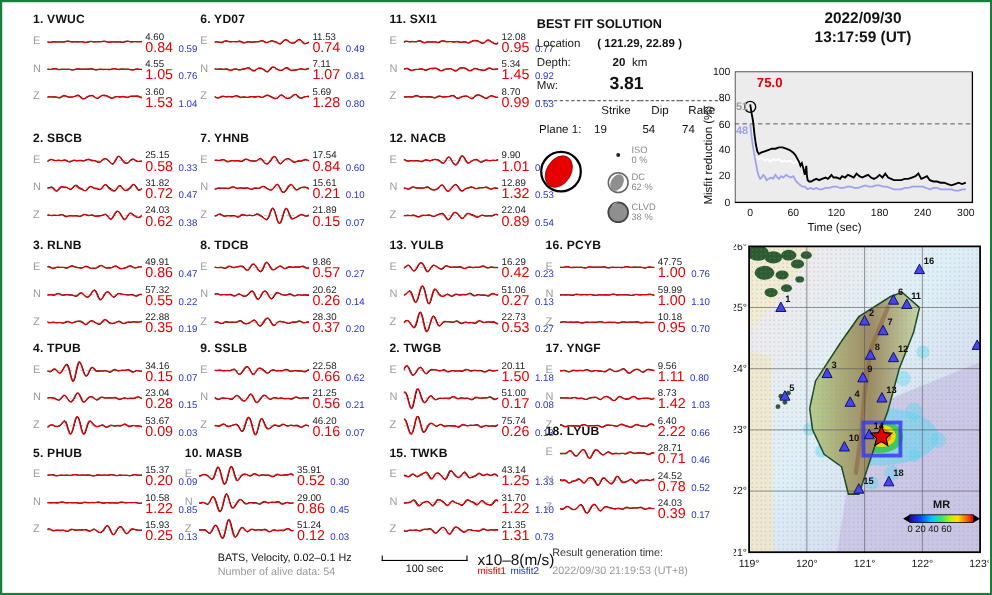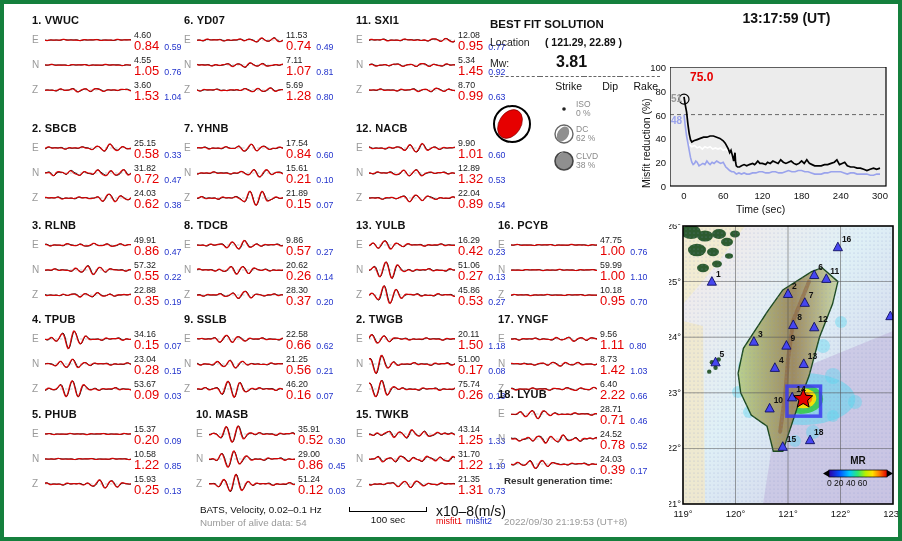--- a/index.html
+++ b/index.html
@@ -1,34 +1,34 @@
 <!DOCTYPE html>
 <html><head>
 <meta charset="utf-8">
 <style>
   html,body{margin:0;padding:0;background:#fff;}
   body{font-family:"Liberation Sans","DejaVu Sans",sans-serif;color:#111;}
-  #fig{position:relative;width:902px;height:541px;background:#fff;border:4px solid #15803d;box-sizing:border-box;overflow:hidden;}
+  #fig{position:relative;width:902px;height:541px;background:#fff;border:2px solid #15803d;box-sizing:border-box;overflow:hidden;}
   .station{position:absolute;width:158px;}
   .st-head{font-size:11px;font-weight:bold;letter-spacing:.2px;margin-bottom:1px;}
   .wrow{display:flex;align-items:center;height:25px;}
   .comp{width:13px;font-size:10px;color:#999;}
   .nums{margin-left:3px;line-height:10px;white-space:nowrap;}
   .amp{font-size:8.8px;color:#222;}
   .m1{font-size:13px;color:#e60000;}
   .m2{font-size:8.8px;color:#2233cc;margin-left:5px;}
   
   #solution{position:absolute;left:486px;top:14px;width:176px;font-size:10.5px;}
   #sol-title{font-weight:bold;font-size:11.5px;margin-bottom:6px;}
   .sol-row{margin-bottom:5px;}
   .sol-lab{display:inline-block;width:52px;color:#222;}
   .sol-val{font-weight:bold;}
   #mw-val{font-size:16px;font-weight:bold;margin-left:14px;}
   table.planes{border-collapse:collapse;font-size:10.5px;margin-top:2px;}
-  table.planes td,table.planes th{padding:2.5px 2px;text-align:right;font-weight:normal;}
+  table.planes td,table.planes th{padding:2.5px 2px;font-weight:normal;}
   table.planes th{border-top:1px dashed #666;}
   table.planes td:first-child{text-align:left;}
   tr.p2 td{border-top:1px dashed #666;border-bottom:1px dashed #666;}
   .mech-row{display:flex;margin-top:6px;}
   .pct-col{margin-left:14px;font-size:8.5px;color:#8a8a8a;line-height:9px;}
   .pct-item{display:flex;align-items:center;margin-bottom:5px;}
   .pct-item .glyph{width:24px;display:flex;justify-content:center;}
   
   #hdr{position:absolute;left:675px;top:6px;width:215px;text-align:center;font-weight:bold;font-size:14px;line-height:17px;}
   #mf-ylab{position:absolute;left:636px;top:64px;height:120px;display:flex;align-items:center;font-size:10.5px;writing-mode:vertical-rl;transform:rotate(180deg);}
@@ -40,21 +40,21 @@
   
   #foot-bats{position:absolute;left:196px;top:500px;font-size:9.8px;}
   #foot-alive{position:absolute;left:196px;top:513px;font-size:9.8px;color:#999;}
   #scalebar{position:absolute;left:345px;top:503px;width:78px;}
   #scalebar .bar{border-bottom:1.4px solid #000;height:4px;border-left:1.4px solid #000;border-right:1.4px solid #000;}
   #scalebar .lab{text-align:center;font-size:9.8px;margin-top:2px;}
   #units{position:absolute;left:432px;top:499px;font-size:14px;}
   #mislab{position:absolute;left:432px;top:512px;font-size:9px;}
   #mislab .m1{font-size:9px;}
   #mislab .m2{font-size:9px;margin-left:4px;}
-  #res-lab{position:absolute;left:500px;top:471px;font-size:9.8px;color:#333;font-weight:bold;}
+  #res-lab{position:absolute;left:500px;top:495px;font-size:9.8px;color:#333;}
   #res-val{position:absolute;left:500px;top:512px;font-size:9.8px;color:#999;}
 </style>
 </head>
 <body>
 
 <div id="fig">
 
   <div id="stations-layer">
       <div class="station" style="left: 28px; top: 10px;">
         <div class="st-head">1. VWUC</div>
@@ -319,21 +319,21 @@
         <div class="wrow">
           <span class="comp">Z</span>
           <svg width="86" height="22">
             <line x1="0" y1="11" x2="86" y2="11" stroke="#bbb" stroke-width="0.8" stroke-dasharray="2.5,2.5"></line>
             <path d="M0.0 11.13 L1.0 11.04 L2.0 11.15 L3.0 11.39 L4.0 11.53 L5.0 11.31 L6.0 10.73 L7.0 10.01 L8.0 9.55 L9.0 9.61 L10.0 10.14 L11.0 10.85 L12.0 11.37 L13.0 11.51 L14.0 11.32 L15.0 11.00 L16.0 10.69 L17.0 10.39 L18.0 10.04 L19.0 9.67 L20.0 9.54 L21.0 10.02 L22.0 11.34 L23.0 13.31 L24.0 15.30 L25.0 16.46 L26.0 16.15 L27.0 14.23 L28.0 11.13 L29.0 7.72 L30.0 4.93 L31.0 3.49 L32.0 3.80 L33.0 5.86 L34.0 9.28 L35.0 13.31 L36.0 16.94 L37.0 19.09 L38.0 19.02 L39.0 16.66 L40.0 12.75 L41.0 8.58 L42.0 5.50 L43.0 4.36 L44.0 5.18 L45.0 7.31 L46.0 9.80 L47.0 11.88 L48.0 13.17 L49.0 13.69 L50.0 13.63 L51.0 13.16 L52.0 12.43 L53.0 11.58 L54.0 10.88 L55.0 10.55 L56.0 10.71 L57.0 11.18 L58.0 11.61 L59.0 11.65 L60.0 11.22 L61.0 10.53 L62.0 9.98 L63.0 9.86 L64.0 10.19 L65.0 10.69 L66.0 11.03 L67.0 11.04 L68.0 10.81 L69.0 10.60 L70.0 10.56 L71.0 10.67 L72.0 10.77 L73.0 10.72 L74.0 10.56 L75.0 10.52 L76.0 10.80 L77.0 11.40 L78.0 12.06 L79.0 12.42 L80.0 12.28 L81.0 11.72 L82.0 11.10 L83.0 10.74 L84.0 10.78 L85.0 11.07 L86.0 11.32 " fill="none" stroke="#000" stroke-width="0.9"></path>
             <path d="M0.0 10.91 L1.0 10.81 L2.0 10.87 L3.0 11.04 L4.0 11.09 L5.0 10.83 L6.0 10.29 L7.0 9.74 L8.0 9.55 L9.0 9.88 L10.0 10.63 L11.0 11.41 L12.0 11.87 L13.0 11.88 L14.0 11.54 L15.0 11.10 L16.0 10.74 L17.0 10.46 L18.0 10.20 L19.0 10.00 L20.0 10.09 L21.0 10.77 L22.0 12.16 L23.0 13.96 L24.0 15.51 L25.0 16.02 L26.0 15.00 L27.0 12.52 L28.0 9.22 L29.0 6.03 L30.0 3.86 L31.0 3.30 L32.0 4.52 L33.0 7.29 L34.0 11.05 L35.0 14.95 L36.0 17.99 L37.0 19.27 L38.0 18.30 L39.0 15.29 L40.0 11.19 L41.0 7.34 L42.0 4.96 L43.0 4.63 L44.0 6.14 L45.0 8.63 L46.0 11.12 L47.0 12.91 L48.0 13.79 L49.0 13.90 L50.0 13.52 L51.0 12.86 L52.0 12.04 L53.0 11.21 L54.0 10.56 L55.0 10.29 L56.0 10.45 L57.0 10.86 L58.0 11.17 L59.0 11.10 L60.0 10.63 L61.0 10.03 L62.0 9.68 L63.0 9.82 L64.0 10.35 L65.0 10.96 L66.0 11.30 L67.0 11.26 L68.0 10.98 L69.0 10.74 L70.0 10.73 L71.0 10.89 L72.0 11.05 L73.0 11.08 L74.0 11.01 L75.0 11.04 L76.0 11.33 L77.0 11.83 L78.0 12.29 L79.0 12.39 L80.0 11.99 L81.0 11.28 L82.0 10.62 L83.0 10.33 L84.0 10.48 L85.0 10.86 L86.0 11.14 " fill="none" stroke="#dd0000" stroke-width="1.2" opacity="0.95"></path>
           </svg>
           <span class="nums"><span class="amp">46.20</span><br><span class="m1">0.16</span><span class="m2">0.07</span></span>
         </div>
       </div>
-      <div class="station" style="left: 192px; top: 404px;">
+      <div class="station" style="left: 166px; top: 404px;">
         <div class="st-head">10. MASB</div>
         <div class="wrow">
           <span class="comp">E</span>
           <svg width="86" height="22">
             <line x1="0" y1="11" x2="86" y2="11" stroke="#bbb" stroke-width="0.8" stroke-dasharray="2.5,2.5"></line>
             <path d="M0.0 11.46 L1.0 11.51 L2.0 11.16 L3.0 10.67 L4.0 10.31 L5.0 10.21 L6.0 10.35 L7.0 10.69 L8.0 11.29 L9.0 12.22 L10.0 13.44 L11.0 14.61 L12.0 15.12 L13.0 14.39 L14.0 12.23 L15.0 9.08 L16.0 5.94 L17.0 3.95 L18.0 3.91 L19.0 5.95 L20.0 9.50 L21.0 13.55 L22.0 16.99 L23.0 18.95 L24.0 18.95 L25.0 16.96 L26.0 13.40 L27.0 9.16 L28.0 5.38 L29.0 3.14 L30.0 3.10 L31.0 5.20 L32.0 8.60 L33.0 12.10 L34.0 14.60 L35.0 15.56 L36.0 15.12 L37.0 13.87 L38.0 12.48 L39.0 11.36 L40.0 10.64 L41.0 10.25 L42.0 10.14 L43.0 10.32 L44.0 10.78 L45.0 11.36 L46.0 11.77 L47.0 11.75 L48.0 11.23 L49.0 10.45 L50.0 9.82 L51.0 9.66 L52.0 10.00 L53.0 10.58 L54.0 11.03 L55.0 11.14 L56.0 10.96 L57.0 10.73 L58.0 10.66 L59.0 10.77 L60.0 10.91 L61.0 10.93 L62.0 10.82 L63.0 10.77 L64.0 10.98 L65.0 11.50 L66.0 12.10 L67.0 12.45 L68.0 12.31 L69.0 11.73 L70.0 11.04 L71.0 10.59 L72.0 10.57 L73.0 10.85 L74.0 11.15 L75.0 11.23 L76.0 11.09 L77.0 10.89 L78.0 10.80 L79.0 10.84 L80.0 10.85 L81.0 10.65 L82.0 10.22 L83.0 9.80 L84.0 9.68 L85.0 10.04 L86.0 10.75 " fill="none" stroke="#000" stroke-width="0.9"></path>
             <path d="M0.0 11.99 L1.0 11.87 L2.0 11.35 L3.0 10.77 L4.0 10.41 L5.0 10.39 L6.0 10.66 L7.0 11.13 L8.0 11.82 L9.0 12.72 L10.0 13.74 L11.0 14.50 L12.0 14.45 L13.0 13.14 L14.0 10.58 L15.0 7.41 L16.0 4.69 L17.0 3.49 L18.0 4.39 L19.0 7.25 L20.0 11.25 L21.0 15.23 L22.0 18.12 L23.0 19.22 L24.0 18.27 L25.0 15.52 L26.0 11.61 L27.0 7.54 L28.0 4.40 L29.0 3.11 L30.0 4.04 L31.0 6.83 L32.0 10.48 L33.0 13.74 L34.0 15.66 L35.0 15.92 L36.0 14.88 L37.0 13.25 L38.0 11.74 L39.0 10.70 L40.0 10.14 L41.0 9.93 L42.0 9.95 L43.0 10.19 L44.0 10.62 L45.0 11.10 L46.0 11.37 L47.0 11.24 L48.0 10.70 L49.0 10.03 L50.0 9.63 L51.0 9.74 L52.0 10.31 L53.0 11.00 L54.0 11.45 L55.0 11.48 L56.0 11.21 L57.0 10.93 L58.0 10.86 L59.0 11.00 L60.0 11.19 L61.0 11.26 L62.0 11.19 L63.0 11.17 L64.0 11.37 L65.0 11.78 L66.0 12.18 L67.0 12.27 L68.0 11.88 L69.0 11.15 L70.0 10.45 L71.0 10.11 L72.0 10.23 L73.0 10.64 L74.0 10.99 L75.0 11.07 L76.0 10.89 L77.0 10.66 L78.0 10.56 L79.0 10.61 L80.0 10.65 L81.0 10.53 L82.0 10.26 L83.0 10.05 L84.0 10.16 L85.0 10.68 L86.0 11.43 " fill="none" stroke="#dd0000" stroke-width="1.2" opacity="0.95"></path>
           </svg>
           <span class="nums"><span class="amp">35.91</span><br><span class="m1">0.52</span><span class="m2">0.30</span></span>
         </div>
@@ -436,21 +436,21 @@
           </svg>
           <span class="nums"><span class="amp">51.06</span><br><span class="m1">0.27</span><span class="m2">0.13</span></span>
         </div>
         <div class="wrow">
           <span class="comp">Z</span>
           <svg width="86" height="22">
             <line x1="0" y1="11" x2="86" y2="11" stroke="#bbb" stroke-width="0.8" stroke-dasharray="2.5,2.5"></line>
             <path d="M0.0 11.59 L1.0 10.57 L2.0 9.72 L3.0 9.36 L4.0 9.60 L5.0 10.40 L6.0 11.66 L7.0 13.23 L8.0 14.84 L9.0 16.00 L10.0 16.06 L11.0 14.55 L12.0 11.45 L13.0 7.46 L14.0 3.81 L15.0 1.80 L16.0 2.25 L17.0 5.10 L18.0 9.45 L19.0 13.98 L20.0 17.44 L21.0 19.03 L22.0 18.57 L23.0 16.38 L24.0 13.13 L25.0 9.66 L26.0 6.85 L27.0 5.39 L28.0 5.66 L29.0 7.44 L30.0 10.05 L31.0 12.52 L32.0 14.05 L33.0 14.30 L34.0 13.54 L35.0 12.35 L36.0 11.33 L37.0 10.76 L38.0 10.58 L39.0 10.55 L40.0 10.52 L41.0 10.50 L42.0 10.58 L43.0 10.78 L44.0 10.97 L45.0 10.94 L46.0 10.60 L47.0 10.08 L48.0 9.71 L49.0 9.78 L50.0 10.32 L51.0 11.08 L52.0 11.66 L53.0 11.81 L54.0 11.56 L55.0 11.18 L56.0 10.97 L57.0 11.02 L58.0 11.23 L59.0 11.38 L60.0 11.37 L61.0 11.29 L62.0 11.33 L63.0 11.58 L64.0 11.91 L65.0 12.05 L66.0 11.77 L67.0 11.10 L68.0 10.35 L69.0 9.89 L70.0 9.92 L71.0 10.33 L72.0 10.82 L73.0 11.06 L74.0 10.98 L75.0 10.73 L76.0 10.55 L77.0 10.55 L78.0 10.66 L79.0 10.69 L80.0 10.56 L81.0 10.38 L82.0 10.41 L83.0 10.80 L84.0 11.48 L85.0 12.12 L86.0 12.38 " fill="none" stroke="#000" stroke-width="0.9"></path>
             <path d="M0.0 11.29 L1.0 10.17 L2.0 9.39 L3.0 9.24 L4.0 9.74 L5.0 10.78 L6.0 12.15 L7.0 13.63 L8.0 14.92 L9.0 15.52 L10.0 14.93 L11.0 12.84 L12.0 9.47 L13.0 5.68 L14.0 2.74 L15.0 1.81 L16.0 3.39 L17.0 7.11 L18.0 11.83 L19.0 16.14 L20.0 18.88 L21.0 19.51 L22.0 18.11 L23.0 15.25 L24.0 11.74 L25.0 8.46 L26.0 6.17 L27.0 5.42 L28.0 6.31 L29.0 8.47 L30.0 11.10 L31.0 13.26 L32.0 14.27 L33.0 14.01 L34.0 12.87 L35.0 11.55 L36.0 10.59 L37.0 10.20 L38.0 10.20 L39.0 10.32 L40.0 10.37 L41.0 10.37 L42.0 10.45 L43.0 10.64 L44.0 10.82 L45.0 10.81 L46.0 10.56 L47.0 10.21 L48.0 10.06 L49.0 10.34 L50.0 11.00 L51.0 11.75 L52.0 12.19 L53.0 12.14 L54.0 11.70 L55.0 11.21 L56.0 10.96 L57.0 11.03 L58.0 11.26 L59.0 11.42 L60.0 11.39 L61.0 11.27 L62.0 11.24 L63.0 11.36 L64.0 11.53 L65.0 11.50 L66.0 11.10 L67.0 10.43 L68.0 9.81 L69.0 9.57 L70.0 9.85 L71.0 10.45 L72.0 11.01 L73.0 11.25 L74.0 11.11 L75.0 10.82 L76.0 10.64 L77.0 10.69 L78.0 10.86 L79.0 10.97 L80.0 10.94 L81.0 10.87 L82.0 10.98 L83.0 11.38 L84.0 11.95 L85.0 12.38 L86.0 12.38 " fill="none" stroke="#dd0000" stroke-width="1.2" opacity="0.95"></path>
           </svg>
-          <span class="nums"><span class="amp">45.86</span><br><span class="m1">0.53</span><span class="m2">0.27</span></span>
+          <span class="nums"><span class="amp">22.73</span><br><span class="m1">0.53</span><span class="m2">0.27</span></span>
         </div>
       </div>
       <div class="station" style="left: 352px; top: 309px;">
         <div class="st-head">2. TWGB</div>
         <div class="wrow">
           <span class="comp">E</span>
           <svg width="86" height="22">
             <line x1="0" y1="11" x2="86" y2="11" stroke="#bbb" stroke-width="0.8" stroke-dasharray="2.5,2.5"></line>
             <path d="M0.0 10.74 L1.0 8.86 L2.0 7.22 L3.0 6.47 L4.0 6.98 L5.0 8.64 L6.0 10.89 L7.0 13.01 L8.0 14.42 L9.0 14.85 L10.0 14.35 L11.0 13.16 L12.0 11.57 L13.0 9.91 L14.0 8.54 L15.0 7.84 L16.0 8.05 L17.0 9.19 L18.0 10.89 L19.0 12.56 L20.0 13.61 L21.0 13.74 L22.0 13.06 L23.0 12.00 L24.0 11.03 L25.0 10.42 L26.0 10.18 L27.0 10.14 L28.0 10.17 L29.0 10.25 L30.0 10.43 L31.0 10.72 L32.0 11.00 L33.0 11.10 L34.0 10.90 L35.0 10.50 L36.0 10.17 L37.0 10.15 L38.0 10.53 L39.0 11.14 L40.0 11.65 L41.0 11.82 L42.0 11.63 L43.0 11.29 L44.0 11.05 L45.0 11.04 L46.0 11.20 L47.0 11.33 L48.0 11.34 L49.0 11.25 L50.0 11.22 L51.0 11.34 L52.0 11.56 L53.0 11.66 L54.0 11.46 L55.0 10.95 L56.0 10.35 L57.0 9.95 L58.0 9.97 L59.0 10.33 L60.0 10.79 L61.0 11.06 L62.0 11.05 L63.0 10.86 L64.0 10.69 L65.0 10.68 L66.0 10.79 L67.0 10.87 L68.0 10.82 L69.0 10.71 L70.0 10.72 L71.0 10.98 L72.0 11.48 L73.0 11.98 L74.0 12.19 L75.0 11.99 L76.0 11.49 L77.0 10.97 L78.0 10.71 L79.0 10.79 L80.0 11.04 L81.0 11.23 L82.0 11.24 L83.0 11.09 L84.0 10.95 L85.0 10.93 L86.0 10.97 " fill="none" stroke="#000" stroke-width="0.9"></path>
             <path d="M0.0 9.79 L1.0 8.08 L2.0 6.87 L3.0 6.70 L4.0 7.78 L5.0 9.83 L6.0 12.19 L7.0 14.12 L8.0 15.12 L9.0 15.04 L10.0 14.08 L11.0 12.58 L12.0 10.90 L13.0 9.36 L14.0 8.28 L15.0 7.95 L16.0 8.51 L17.0 9.83 L18.0 11.51 L19.0 12.93 L20.0 13.60 L21.0 13.34 L22.0 12.40 L23.0 11.25 L24.0 10.36 L25.0 9.93 L26.0 9.89 L27.0 10.02 L28.0 10.16 L29.0 10.30 L30.0 10.50 L31.0 10.78 L32.0 11.04 L33.0 11.13 L34.0 10.98 L35.0 10.68 L36.0 10.49 L37.0 10.62 L38.0 11.08 L39.0 11.66 L40.0 12.04 L41.0 12.02 L42.0 11.65 L43.0 11.20 L44.0 10.93 L45.0 10.94 L46.0 11.12 L47.0 11.27 L48.0 11.26 L49.0 11.14 L50.0 11.06 L51.0 11.11 L52.0 11.22 L53.0 11.22 L54.0 10.95 L55.0 10.46 L56.0 9.99 L57.0 9.80 L58.0 10.03 L59.0 10.55 L60.0 11.08 L61.0 11.33 L62.0 11.27 L63.0 11.02 L64.0 10.84 L65.0 10.84 L66.0 10.99 L67.0 11.11 L68.0 11.12 L69.0 11.07 L70.0 11.11 L71.0 11.36 L72.0 11.75 L73.0 12.07 L74.0 12.06 L75.0 11.67 L76.0 11.06 L77.0 10.55 L78.0 10.37 L79.0 10.54 L80.0 10.87 L81.0 11.09 L82.0 11.07 L83.0 10.89 L84.0 10.72 L85.0 10.68 L86.0 10.72 " fill="none" stroke="#dd0000" stroke-width="1.2" opacity="0.95"></path>
@@ -596,34 +596,45 @@
           <span class="nums"><span class="amp">24.03</span><br><span class="m1">0.39</span><span class="m2">0.17</span></span>
         </div>
       </div>
     </div>
 
   <div id="solution">
     <div id="sol-title">BEST FIT SOLUTION</div>
     <div class="sol-row">
       <span class="sol-lab">Location</span>
       <span class="sol-val">( 121.29,  22.89 )</span>
+    </div>
+    <div class="sol-row">
+      <span class="sol-lab">Depth:</span>
+      <span class="sol-val" style="margin-left:14px">20</span>
+      <span style="margin-left:3px">km</span>
     </div>
     <div class="sol-row">
       <span class="sol-lab">Mw:</span><span id="mw-val">3.81</span>
     </div>
     <table class="planes">
       <thead>
           <tr>
         <th style="width:46px"></th>
         <th style="width:40px">Strike</th>
         <th style="width:32px">Dip</th>
         <th style="width:36px">Rake</th>
       </tr>
         </thead>
       <tbody>
+        <tr>
+          <td>Plane 1:</td>
+          <td>19</td>
+          <td>54</td>
+          <td>74</td>
+        </tr>
       </tbody>
     </table>
     <div class="mech-row">
       <svg width="48" height="48">
         <circle cx="22" cy="24" r="18" fill="#ffffff" stroke="#000" stroke-width="2"></circle>
         <ellipse cx="20" cy="24" rx="11" ry="15.5" transform="rotate(32 20 24)" fill="#e60000" stroke="#7a0000" stroke-width="0.6"></ellipse>
       </svg>
       <div class="pct-col">
         <div class="pct-item">
           <span class="glyph">
@@ -649,20 +660,21 @@
             <path d="M 5 6 A 9 9 0 0 1 11 2.2 A 7 7 0 0 0 5 6 Z" fill="#fff"></path>
               </svg>
             </span>
           <span><span>CLVD</span><br><span>38 %</span></span>
         </div>
       </div>
     </div>
   </div>
 
   <div id="hdr">
+    <div>2022/09/30</div>
     <div>13:17:59  (UT)</div>
   </div>
 
   <div id="mf-ylab">Misfit reduction (%)</div>
   <svg id="mfplot" width="218" height="122">
       <rect x="0" y="0" width="216" height="119" fill="#ececec" stroke="#000" stroke-width="1.2"></rect>
       <line x1="0" y1="47.6" x2="216" y2="47.6" stroke="#444" stroke-width="0.8" stroke-dasharray="4,3"></line>
       <polyline points="19.2,77.4 21.8,79.7 24.5,78.5 27.1,80.9 29.7,79.7 32.3,82.1 34.9,79.7 37.5,80.9 40.1,79.7 42.7,82.1 45.4,80.9 48.0,82.1 50.6,80.9 53.2,83.3 55.8,82.1 58.4,84.5" fill="none" stroke="#ffffff" stroke-width="1.6"></polyline>
       <polyline points="14.0,47.6 15.3,59.5 16.6,69.0 17.9,76.2 19.2,83.3 20.5,90.4 21.8,95.2 23.1,97.6 24.5,96.4 25.8,94.0 27.1,95.2 29.0,98.8 31.0,97.6 32.9,96.4 34.9,97.6 36.9,94.0 38.8,96.4 40.1,97.6 42.1,95.2 44.1,96.4 46.7,94.0 48.6,95.2 50.6,96.4 53.2,95.2 54.5,97.6 55.8,100.0 57.1,101.1 58.4,102.3 59.7,103.5 61.7,104.7 63.7,104.7 65.0,105.9 66.3,107.1 68.9,105.9 71.5,107.1 74.1,105.9 76.7,107.1 79.3,107.1 82.6,105.9 85.9,105.9 89.1,104.7 92.4,104.7 95.7,105.9 98.9,105.9 102.2,104.7 105.5,104.7 108.7,105.9 112.0,105.9 115.3,104.7 118.5,103.5 121.8,104.7 125.1,104.7 128.3,103.5 131.6,103.5 134.9,104.7 138.1,104.7 141.4,105.9 144.7,107.1 147.9,107.1 151.2,107.1 154.5,105.9 157.7,105.9 161.0,104.7 164.3,104.7 167.5,104.7 170.8,104.7 174.1,105.9 177.3,107.1 180.6,105.9 183.9,105.9 187.1,107.1 190.4,107.1 193.7,107.1 196.9,107.1 200.2,108.3 203.5,108.3 206.7,107.1 210.0,107.1" fill="none" stroke="#9aa3ec" stroke-width="1.6"></polyline>
       <polyline points="14.0,29.8 15.3,38.1 16.6,45.2 17.9,57.1 19.2,66.6 20.5,72.6 21.8,75.0 23.8,73.8 27.1,72.6 30.3,71.4 33.6,70.2 36.9,70.2 40.1,69.0 43.4,69.0 46.7,70.2 49.9,71.4 53.2,73.8 55.2,76.2 57.1,79.7 58.4,82.1 59.7,85.7 61.0,83.3 62.3,88.1 63.7,94.0 65.0,85.7 65.6,95.2 66.3,98.8 67.6,100.0 69.5,100.0 71.5,98.8 74.1,97.6 76.7,98.8 79.3,97.6 82.6,96.4 84.6,97.6 85.9,96.4 87.8,94.0 89.8,96.4 92.4,96.4 95.7,97.6 97.6,95.2 100.2,96.4 102.9,94.0 105.5,95.2 108.1,96.4 110.7,92.8 113.3,95.2 115.9,96.4 118.5,95.2 121.1,94.0 123.8,96.4 126.4,97.6 129.0,96.4 131.6,94.0 134.2,96.4 136.8,92.8 139.4,96.4 142.1,97.6 144.7,98.8 147.9,98.8 151.2,98.8 154.5,97.6 157.7,97.6 161.0,96.4 164.3,95.2 166.9,92.8 169.5,97.6 172.1,96.4 174.7,95.2 177.3,98.8 180.6,100.0 183.9,100.0 187.1,101.1 190.4,101.1 193.7,102.3 196.9,103.5 200.2,102.3 203.5,101.1 206.7,102.3 210.0,101.1" fill="none" stroke="#000000" stroke-width="1.7"></polyline>

